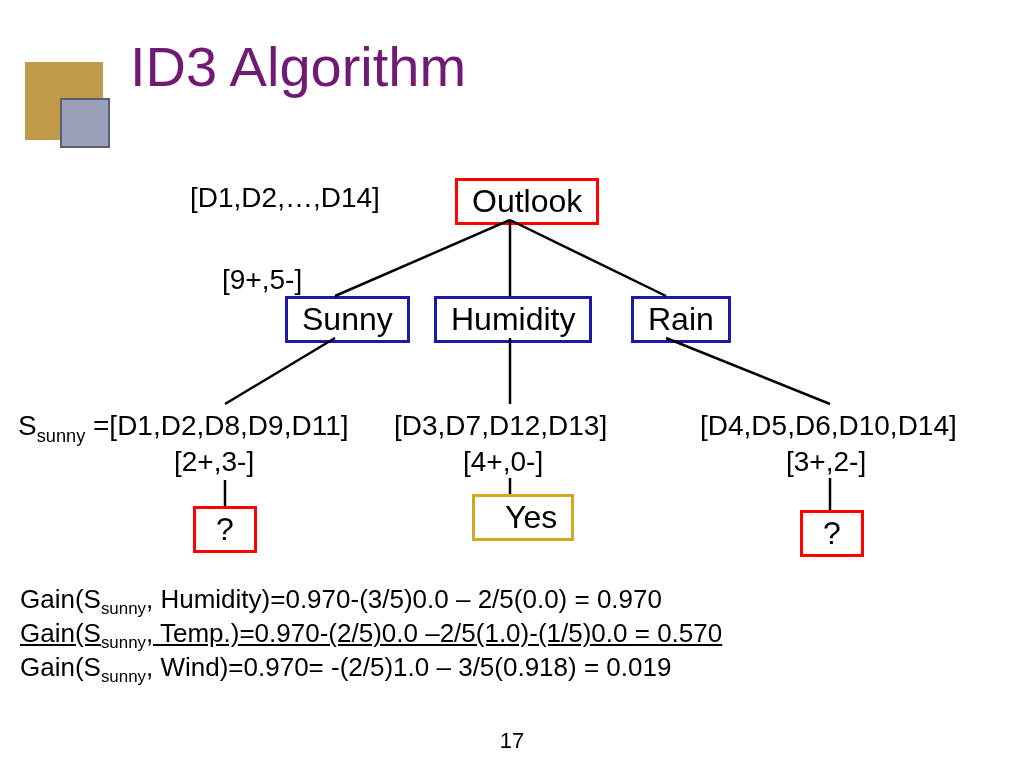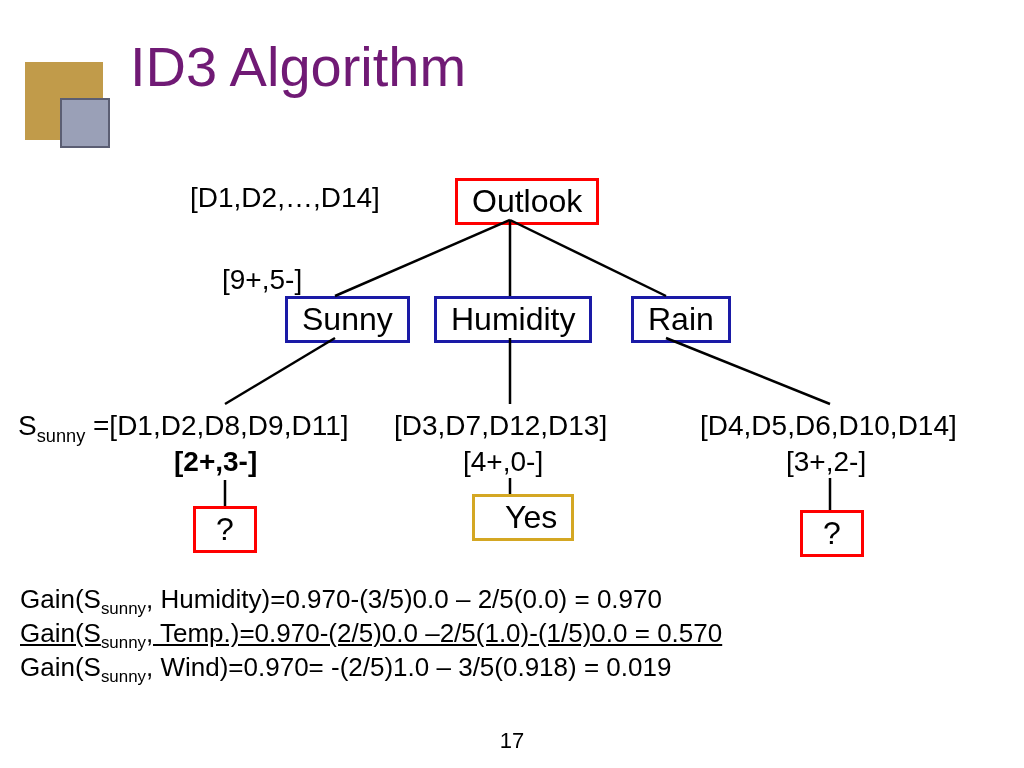--- a/index.html
+++ b/index.html
@@ -116,21 +116,21 @@
   <line x1="666" y1="338" x2="830" y2="404" stroke="#000" stroke-width="2.5"></line>
 
   <line x1="225" y1="480" x2="225" y2="506" stroke="#000" stroke-width="2.5"></line>
   <line x1="510" y1="478" x2="510" y2="494" stroke="#000" stroke-width="2.5"></line>
   <line x1="830" y1="478" x2="830" y2="510" stroke="#000" stroke-width="2.5"></line>
 </svg>
 
 <div class="txt" style="left:18px; top:408px;">
   <span>S</span><sub>sunny</sub><span> =[D1,D2,D8,D9,D11]</span>
 </div>
-<div class="txt" style="left:174px; top:444px;font-weight:bold;">[2+,3-]</div>
+<div class="txt" style="left:174px; top:444px;">[2+,3-]</div>
 
 <div class="txt" style="left:394px; top:408px;">[D3,D7,D12,D13]</div>
 <div class="txt" style="left:463px; top:444px;">[4+,0-]</div>
 
 <div class="txt" style="left:700px; top:408px;">[D4,D5,D6,D10,D14]</div>
 <div class="txt" style="left:786px; top:444px;">[3+,2-]</div>
 
 <div class="box box-red" style="left:193px; top:506px; width:30px; text-align:center;">?</div>
 <div class="box box-gold" style="left:472px; top:494px;padding-left:30px;">Yes</div>
 <div class="box box-red" style="left:800px; top:510px; width:30px; text-align:center;">?</div>

